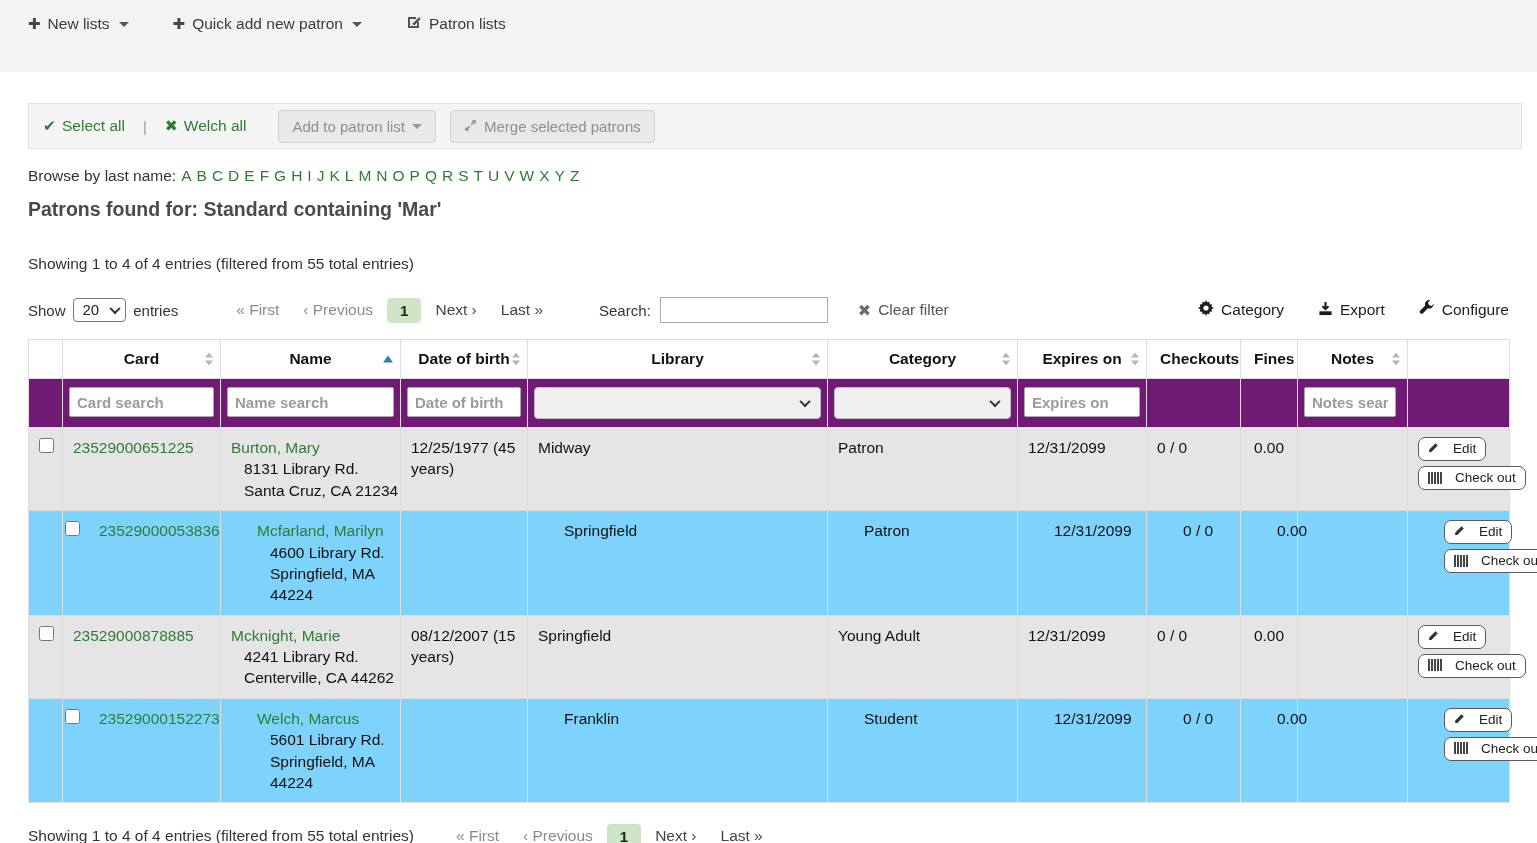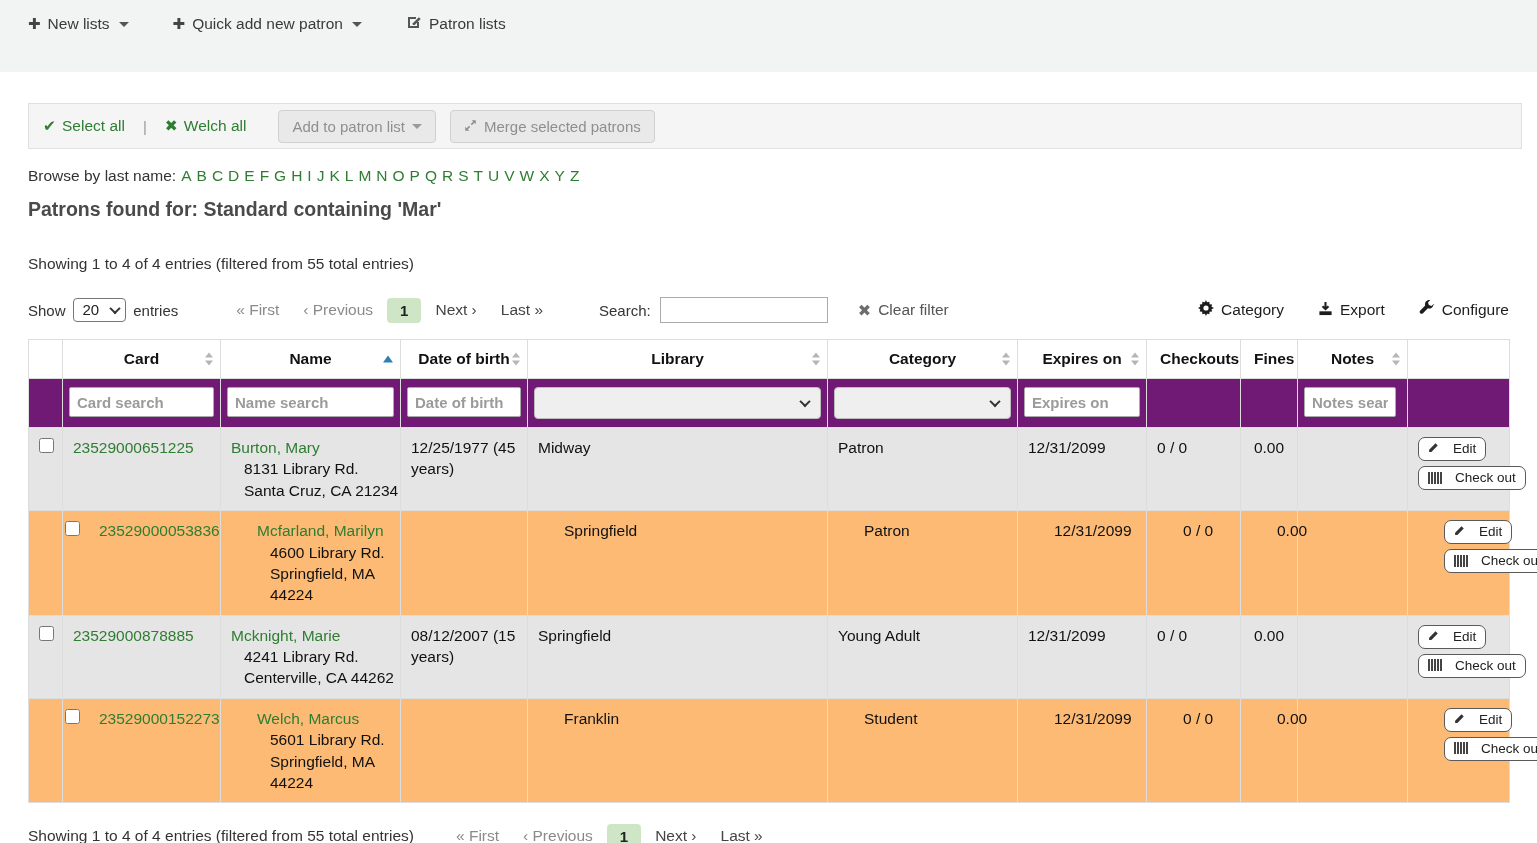--- a/index.html
+++ b/index.html
@@ -79,21 +79,21 @@
   .filter-input::placeholder { color:#9b9b9b; font-weight:bold; }
   .filter-select {
     width:100%; height:32px; background:#efefef; border:1px solid #bdbdbd; border-radius:4px;
     position:relative; cursor:pointer;
   }
   .filter-select .chev-down { position:absolute; right:11px; top:11px; }
   .notes-filter { width:92px; }
 
   .patrons tbody td { padding:9px 10px; font-size:15.5px; color:#111; line-height:1.38; }
   .patrons tbody tr.odd td { background:#e5e5e5; }
-  .patrons tbody tr.even td { background:#fdba74;padding-left:36px; }
+  .patrons tbody tr.even td { background:#7dd3fc;padding-left:36px; }
   td.cb-cell { padding:10px 8px; text-align:center; }
   .row-check { width:15px; height:15px; cursor:pointer; }
   .card-link, .name-link { color:#2e7d32; }
   .addr-line { color:#111; padding-left:13px; white-space:nowrap; }
   .fines-cell { text-align:center; color:#2e7d32; }
   .actions-cell { padding:6px 4px 6px 12px; }
   .row-btn {
     display:inline-flex; align-items:center; gap:13px; background:#fff; border:1px solid #5a5a5a;
     border-radius:7px; padding:3px 9px 4px; font-size:13.5px; color:#222; cursor:pointer; margin-bottom:5px;
     font-family:inherit; white-space:nowrap;

